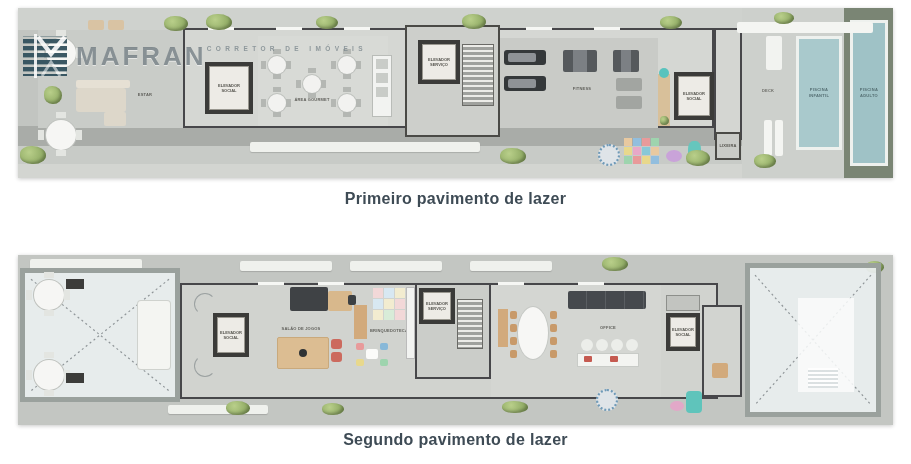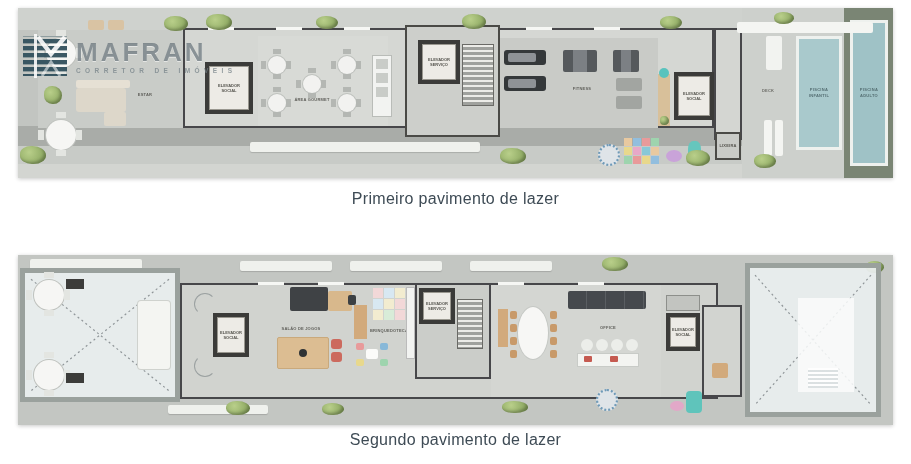--- a/index.html
+++ b/index.html
@@ -23,23 +23,23 @@
   .t30::before{content:"";position:absolute;width:10px;height:6px;left:10px;top:-8px;background:#e3e5e1;box-shadow:0 38px 0 #e3e5e1}
   .t30::after{content:"";position:absolute;width:6px;height:10px;left:-8px;top:10px;background:#e3e5e1;box-shadow:38px 0 0 #e3e5e1}
   .tread{position:absolute;background:#34383a;border-radius:3px}
   .tread::after{content:"";position:absolute;left:4px;top:3px;right:10px;bottom:3px;background:#8e9296;border-radius:2px}
   .plant{position:absolute;background:radial-gradient(circle at 35% 35%,#b9cf8a,#7f9c55);
     border-radius:45% 55% 50% 48%;box-shadow:inset -2px -2px 3px rgba(0,0,0,.25)}
   .wplanter{position:absolute;background:#eff1ed;border-radius:2px;box-shadow:0 1px 1px rgba(0,0,0,.15)}
   .pool{position:absolute;border:3px solid #eef1ee;box-sizing:border-box;
     background:#a9c9cc;display:flex;align-items:center;justify-content:center}
   .pool .pl{font-size:4px;line-height:1.4;font-weight:bold;color:rgba(80,105,110,.95);text-align:center;letter-spacing:.3px}
-  .caption{position:absolute;width:100%;text-align:center;font-size:16px;font-weight:400;color:#3e4b55;letter-spacing:.3px}
+  .caption{position:absolute;width:100%;text-align:center;font-size:16px;font-weight:700;color:#3e4b55;letter-spacing:.3px}
   .logo{position:absolute;left:22px;top:32px;display:flex;align-items:center;gap:8px;opacity:.93;z-index:30}
-  .logo-texts{display:flex;flex-direction:column}
+  .logo-texts{display:flex;flex-direction:row}
   .logo-brand{font-size:26px;font-weight:700;letter-spacing:3px;color:rgba(108,120,126,.82);line-height:1;text-shadow:0 1px 0 rgba(255,255,255,.55)}
   .logo-brand2{font-size:14.5px;font-weight:700;letter-spacing:2.6px;color:rgba(100,112,118,.85);line-height:1.3;text-shadow:0 1px 0 rgba(255,255,255,.5)}
   .logo-tag{font-size:6.5px;font-weight:700;letter-spacing:4.4px;color:rgba(118,130,136,.8);margin-top:2px}
   .window{position:absolute;background:#f6f7f4;height:3px}
 </style>
 </head>
 <body>
 
 <div class="logo">
   <svg width="46" height="48" viewBox="0 0 46 48">

